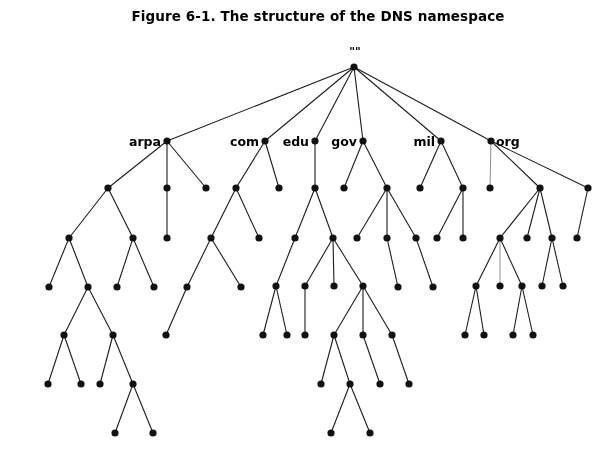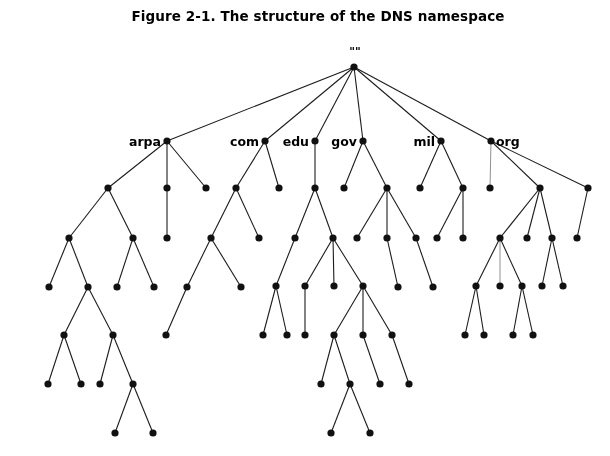--- a/index.html
+++ b/index.html
@@ -42,21 +42,21 @@
     font-size: 11px;
     font-weight: bold;
     font-style: italic;
     fill: #000000;
   }
 </style>
 </head>
 <body>
 
 <div id="stage">
-  <div id="figure-title">Figure 2-1. The structure of the DNS namespace</div>
+  <div id="figure-title">Figure 6-1. The structure of the DNS namespace</div>
   <svg id="tree-svg" width="610" height="456" viewBox="0 0 610 456">
       <line x1="354" y1="67" x2="167" y2="141" stroke="#1c1c1c" stroke-width="1.1"></line>
       <line x1="354" y1="67" x2="265" y2="141" stroke="#1c1c1c" stroke-width="1.1"></line>
       <line x1="354" y1="67" x2="315" y2="141" stroke="#1c1c1c" stroke-width="1.1"></line>
       <line x1="354" y1="67" x2="363" y2="141" stroke="#1c1c1c" stroke-width="1.1"></line>
       <line x1="354" y1="67" x2="441" y2="141" stroke="#1c1c1c" stroke-width="1.1"></line>
       <line x1="354" y1="67" x2="491" y2="141" stroke="#1c1c1c" stroke-width="1.1"></line>
       <line x1="167" y1="141" x2="108" y2="188" stroke="#1c1c1c" stroke-width="1.1"></line>
       <line x1="167" y1="141" x2="167" y2="188" stroke="#1c1c1c" stroke-width="1.1"></line>
       <line x1="167" y1="141" x2="206" y2="188" stroke="#1c1c1c" stroke-width="1.1"></line>

